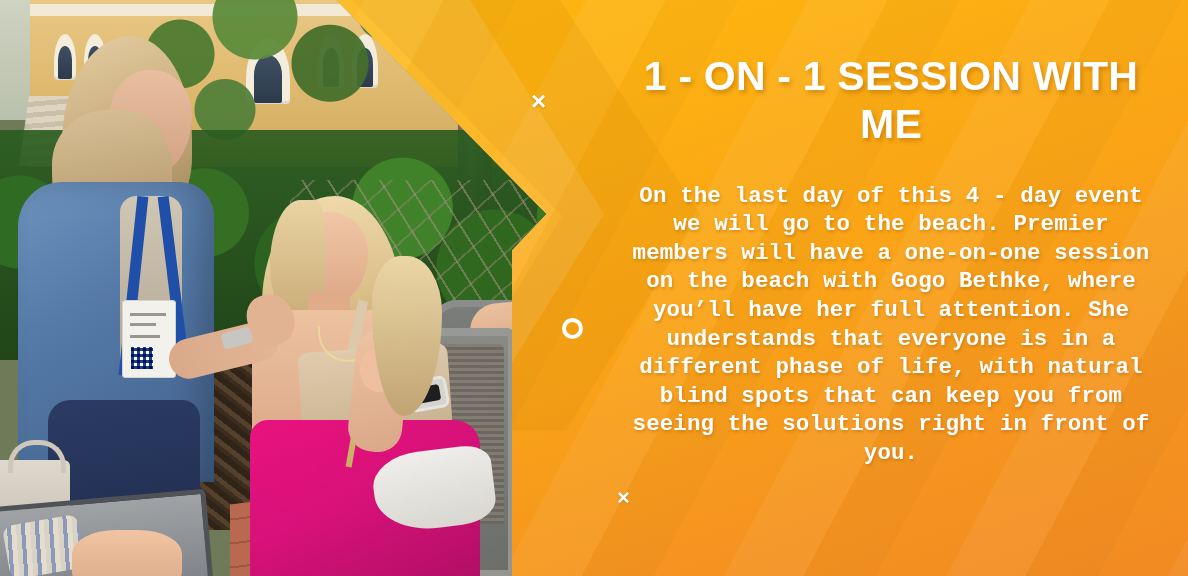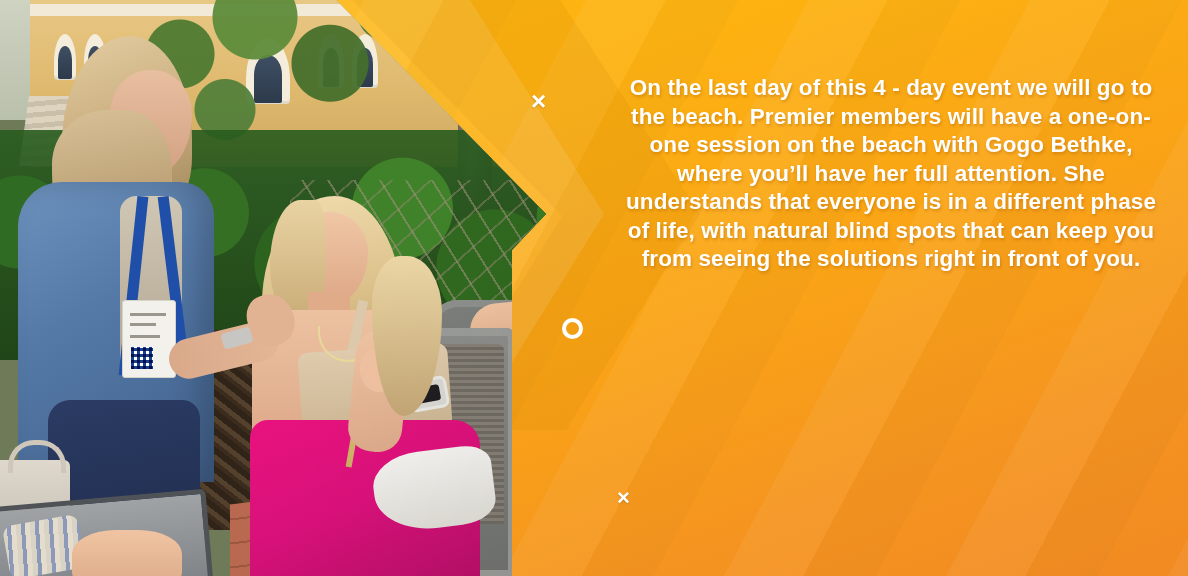--- a/index.html
+++ b/index.html
@@ -427,21 +427,21 @@
     width: 546px;
     margin-top: 22px;
     text-align: center;
     color: #ffffff;
     font-size: 22.5px;
     font-weight: 700;
     line-height: 1.27;
     letter-spacing: 0.1px;
     text-shadow: 1px 2px 3px rgba(150,80,0,0.34);
   }
-  .body-block p { margin: 0; }
+  .body-block p { margin: 11px; font-family: Liberation Mono, monospace; }
   .body-block p + p { margin-top: 26px; }
 </style>
 </head>
 <body>
 
 <div id="slide">
 
   <div class="bg-orange"></div>
   <div class="bg-stripes"></div>
   <div class="chevron-dark"></div>
@@ -525,18 +525,19 @@
 
       <div class="photo-shade"></div>
     </div>
   </div>
 
   <div id="close-x" class="marker-x">×</div>
   <div id="ring"></div>
   <div id="small-x" class="marker-x">×</div>
 
   <div class="panel">
+    <h1 class="headline">1 - ON - 1 SESSION WITH ME</h1>
     <div class="body-block">
       <p>On the last day of this 4 - day event we will go to the beach. Premier members will have a one-on-one session on the beach with Gogo Bethke, where you’ll have her full attention. She understands that everyone is in a different phase of life, with natural blind spots that can keep you from seeing the solutions right in front of you.</p>
     </div>
   </div>
 
 </div>
 
 </body></html>

